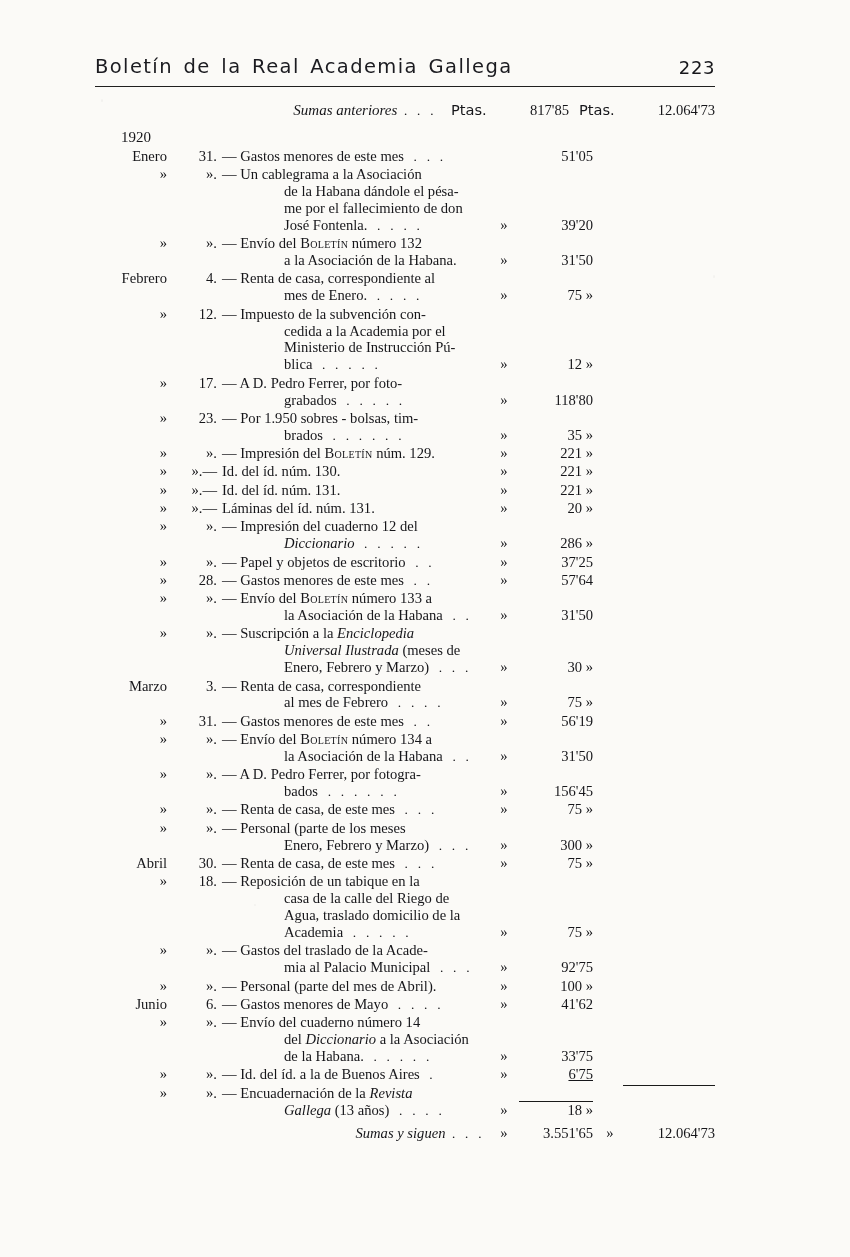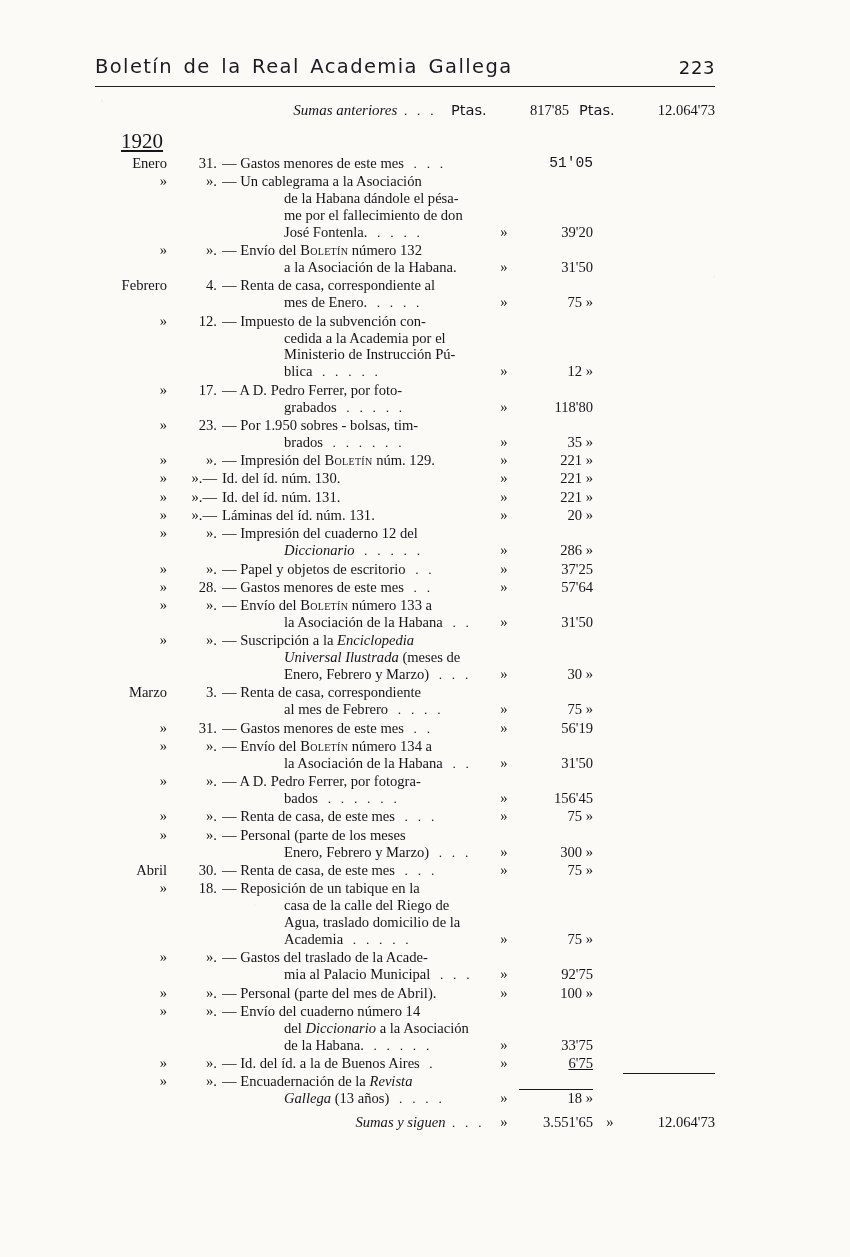--- a/index.html
+++ b/index.html
@@ -117,23 +117,22 @@
     padding-bottom: 7px !important;
   }
   .top-label {
     text-align: right;
     padding-right: 8px !important;
     font-style: italic;
     font-size: 15px;
   }
   .year {
     padding-left: 22px;
-    font-size: 21px;
+    font-size: 15px;
     padding-top: 3px !important;
-    text-decoration: underline;
   }
   .desc-cont {
     padding-left: 62px !important;
   }
   .amt-under {
     border-top: 1.4px solid #1a1a1a;
     display: inline-block;
     min-width: 74px;
     text-align: right;
   }
@@ -192,21 +191,21 @@
 
     <table class="ledger" id="rows-table">
       <tbody id="rows-body">
           <tr>
             <td class="c-month">Enero</td>
             <td class="c-day">31.</td>
             <td class="c-desc">
               <div>— Gastos menores de este mes<span class="dots"> .   .   .</span></div>
             </td>
             <td class="c-sym" style="vertical-align: bottom;"></td>
-            <td class="c-amt1" style="vertical-align: bottom; font-family: Liberation Mono, monospace;">51'05</td>
+            <td class="c-amt1" style="vertical-align: bottom;">51'05</td>
             <td class="c-sym2"></td>
             <td class="c-amt2"></td>
           </tr>
           <tr>
             <td class="c-month">»</td>
             <td class="c-day">».</td>
             <td class="c-desc">
               <div>— Un  cablegrama  a  la  Asociación</div>
               <div class="desc-cont">de la Habana dándole el pésa-</div>
               <div class="desc-cont">me por el fallecimiento de don</div>
@@ -490,20 +489,31 @@
             <td class="c-amt2"></td>
           </tr>
           <tr>
             <td class="c-month">»</td>
             <td class="c-day">».</td>
             <td class="c-desc">
               <div>— Personal (parte del mes de Abril).</div>
             </td>
             <td class="c-sym" style="vertical-align: bottom;">»</td>
             <td class="c-amt1" style="vertical-align: bottom;">100  »</td>
+            <td class="c-sym2"></td>
+            <td class="c-amt2"></td>
+          </tr>
+          <tr>
+            <td class="c-month">Junio</td>
+            <td class="c-day">6.</td>
+            <td class="c-desc">
+              <div>— Gastos menores de Mayo<span class="dots"> .   .   .   .</span></div>
+            </td>
+            <td class="c-sym" style="vertical-align: bottom;">»</td>
+            <td class="c-amt1" style="vertical-align: bottom;">41'62</td>
             <td class="c-sym2"></td>
             <td class="c-amt2"></td>
           </tr>
           <tr>
             <td class="c-month">»</td>
             <td class="c-day">».</td>
             <td class="c-desc">
               <div>— Envío  del  cuaderno  número  14</div>
               <div class="desc-cont">del <span class="it">Diccionario</span> a la Asociación</div>
               <div class="desc-cont">de la Habana.<span class="dots"> .   .   .   .   .</span></div>

